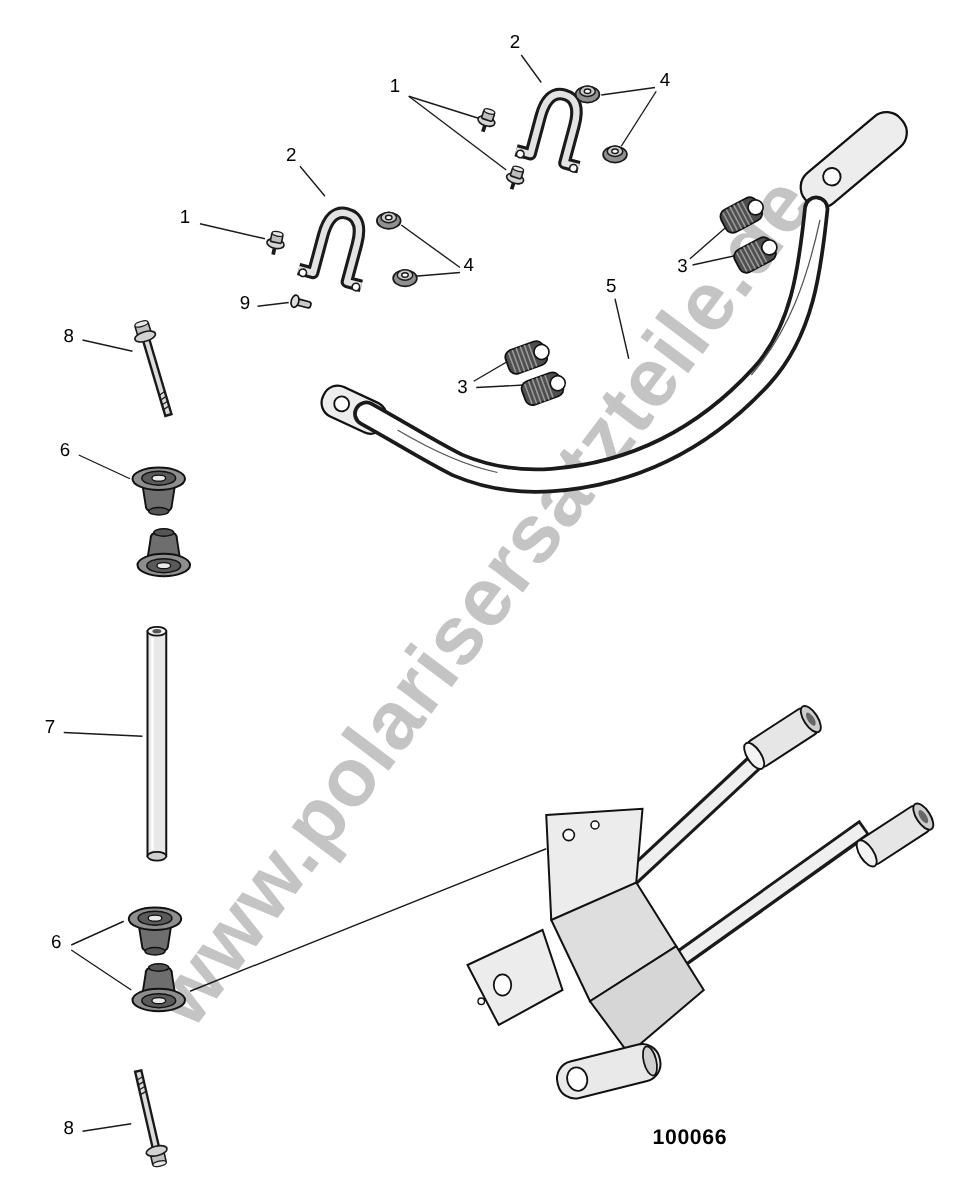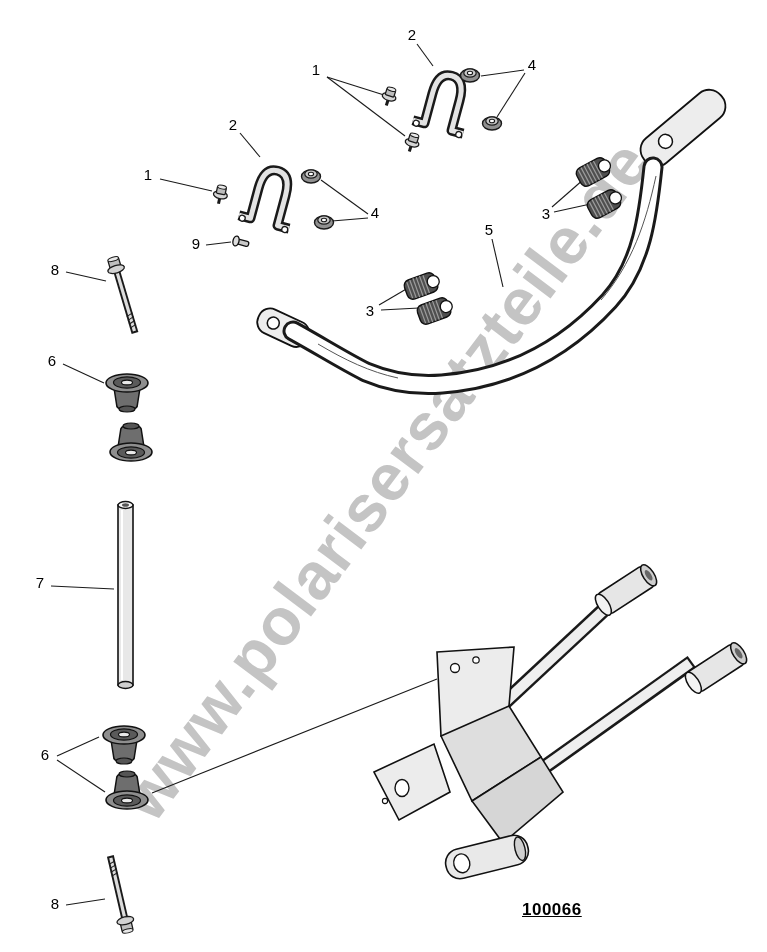--- a/index.html
+++ b/index.html
@@ -11,21 +11,21 @@
   .callout {
     position:absolute; transform:translate(-50%,-50%);
     font:15px "Liberation Sans", sans-serif; color:#000;
   }
   .copyright {
     position:absolute; left:474px; top:431px;
     font:15.5px "Liberation Sans", sans-serif; color:#000; white-space:nowrap;
   }
   .part-number {
     position:absolute; left:522px; top:900px; width:80px; text-align:left;
-    font:bold 17px "Liberation Sans", sans-serif; letter-spacing:0.5px; color:#000;text-decoration:underline;
+    font:bold 17px "Liberation Sans", sans-serif; letter-spacing:0.5px; color:#000;
   }
   .wm {
     font-family:"Liberation Sans", sans-serif; font-weight:bold; font-size:66px;
     fill:#c4c4c4; letter-spacing:1px;
   }
 </style>
 </head>
 <body>
 
 <div class="stage">

